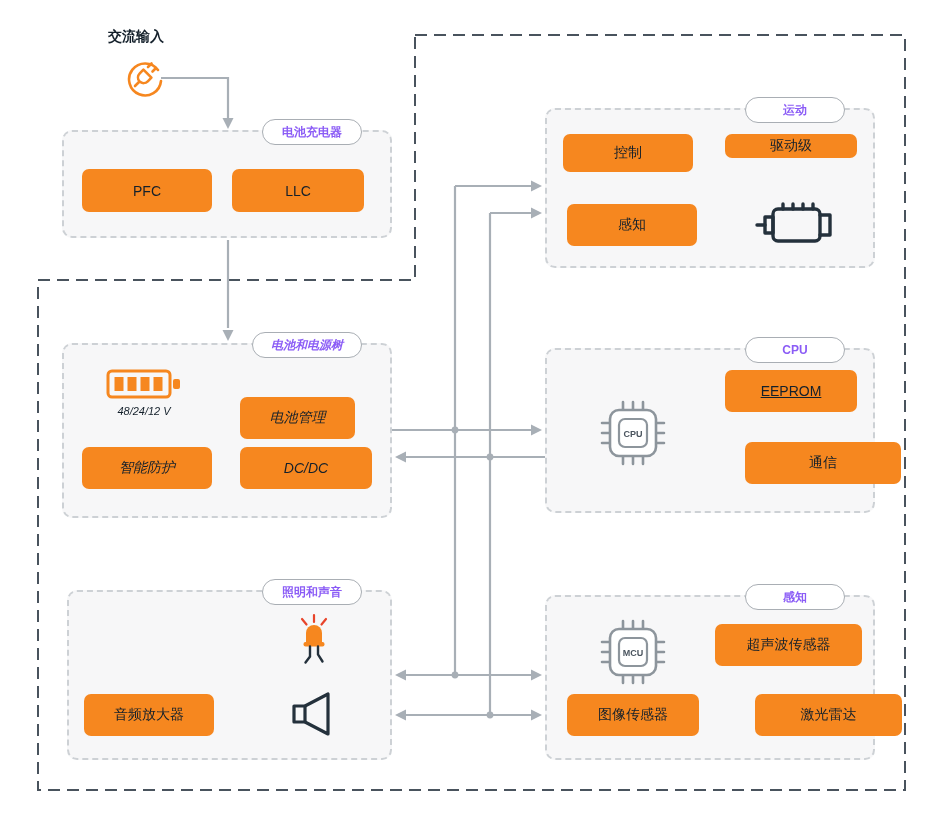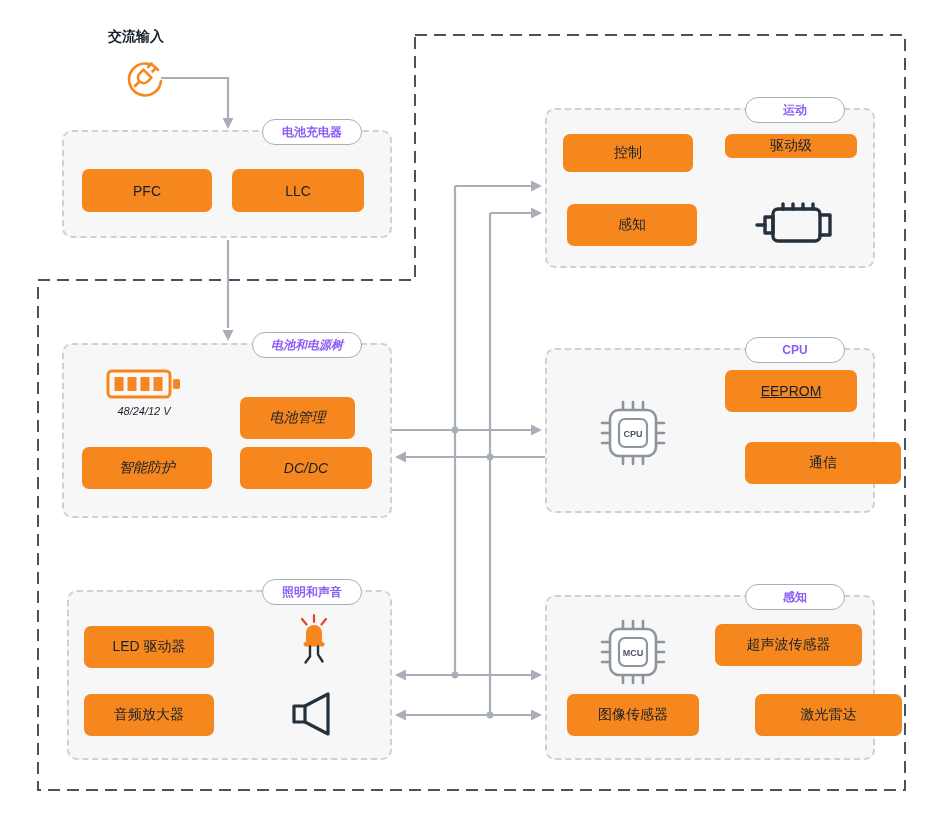--- a/index.html
+++ b/index.html
@@ -91,21 +91,20 @@
       </svg>
     </div>
     <div class="volt-label">48/24/12 V</div>
     <div class="btn" style="left:176px; top:44px; width:115px; height:42px;margin-top:8px;">电池管理</div>
     <div class="btn" style="left:18px; top:102px; width:130px; height:42px;">智能防护</div>
     <div class="btn" style="left:176px; top:102px; width:132px; height:42px;">DC/DC</div>
   </div>
 
   <div class="box" style="left:67px; top:590px; width:325px; height:170px;">
     <div class="tab">照明和声音</div>
-    <div class="btn" style="left:15px; top:34px; width:130px; height:42px;">LED 驱动器</div>
     <div class="icon" style="left:225px; top:18px;">
       <svg width="40" height="58" viewBox="0 0 40 58">
         <g stroke="#E8442A" stroke-width="2.2" stroke-linecap="round" fill="none">
           <path d="M8 9 l4.5 5.5 M20 5 v7 M32 9 l-4.5 5.5"></path>
         </g>
         <path d="M12 32 v-9 a8 8 0 0 1 16 0 v9 z" fill="#F6871F"></path>
         <rect x="9.5" y="32" width="21" height="4.5" rx="2" fill="#F6871F"></rect>
         <path d="M16 36.5 v10 l-4.5 6 M24 36.5 v8 l4.5 7" stroke="#24313C" stroke-width="2.4" fill="none" stroke-linecap="round"></path>
       </svg>
     </div>

